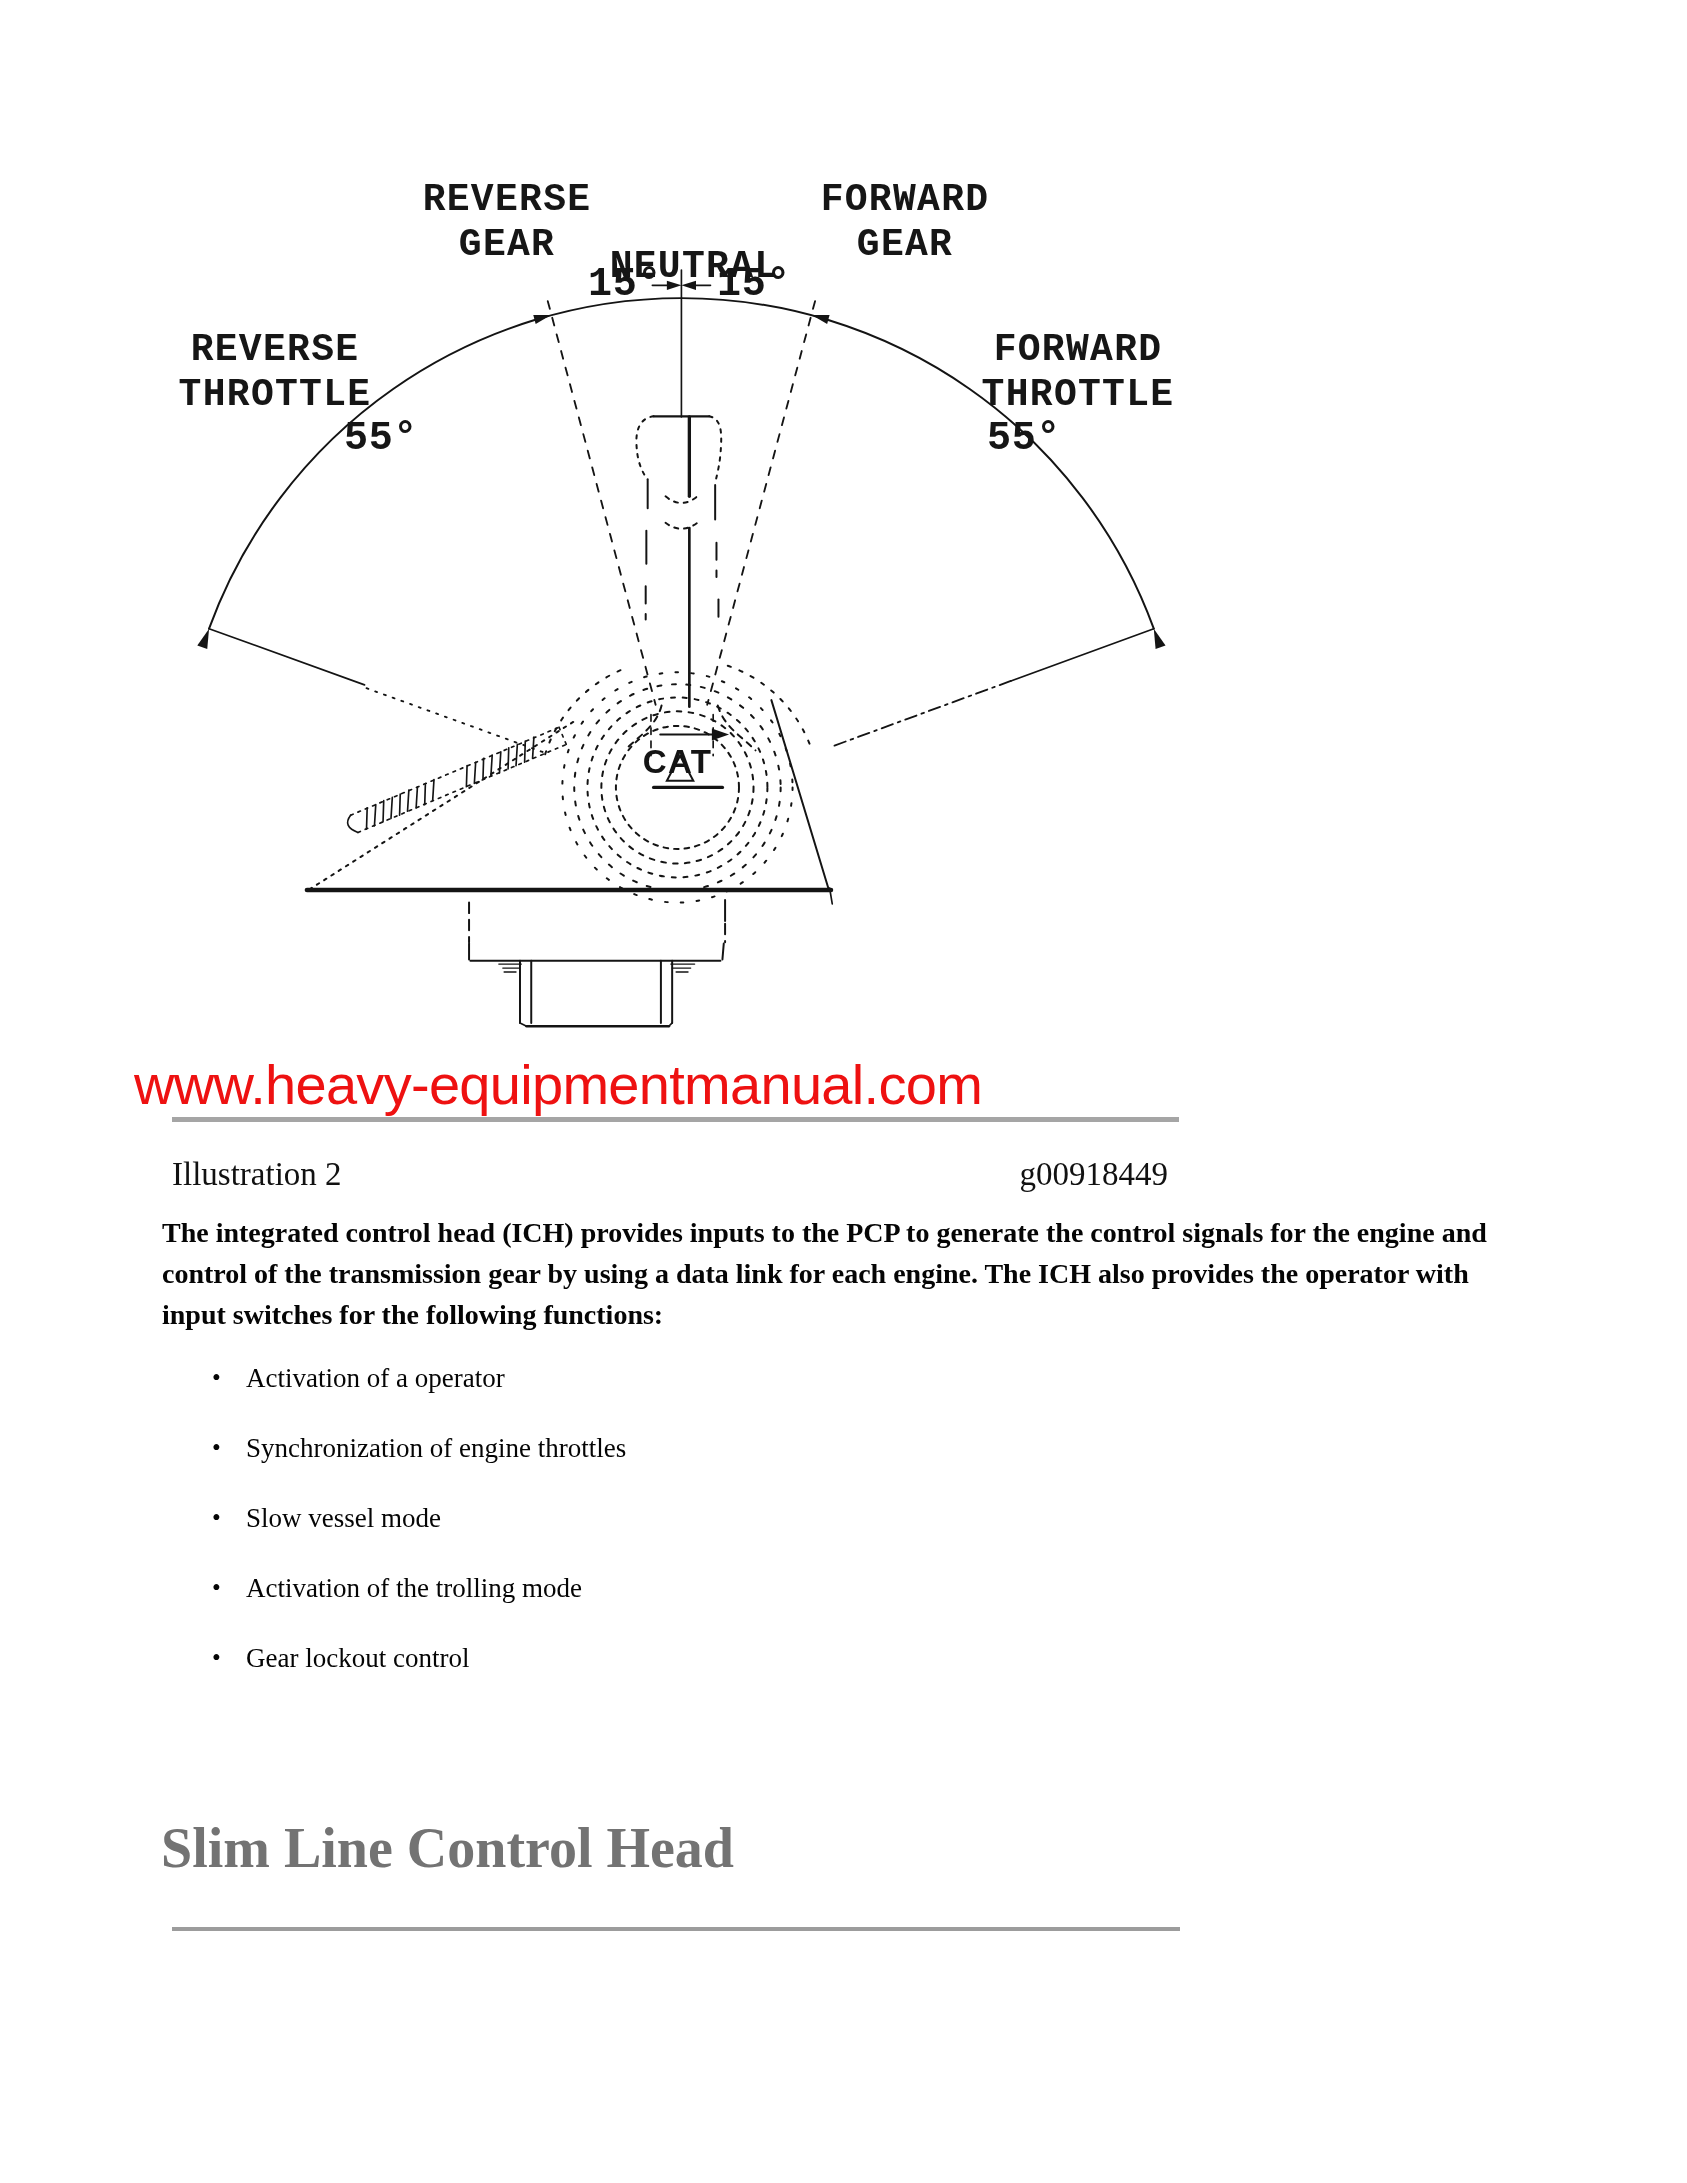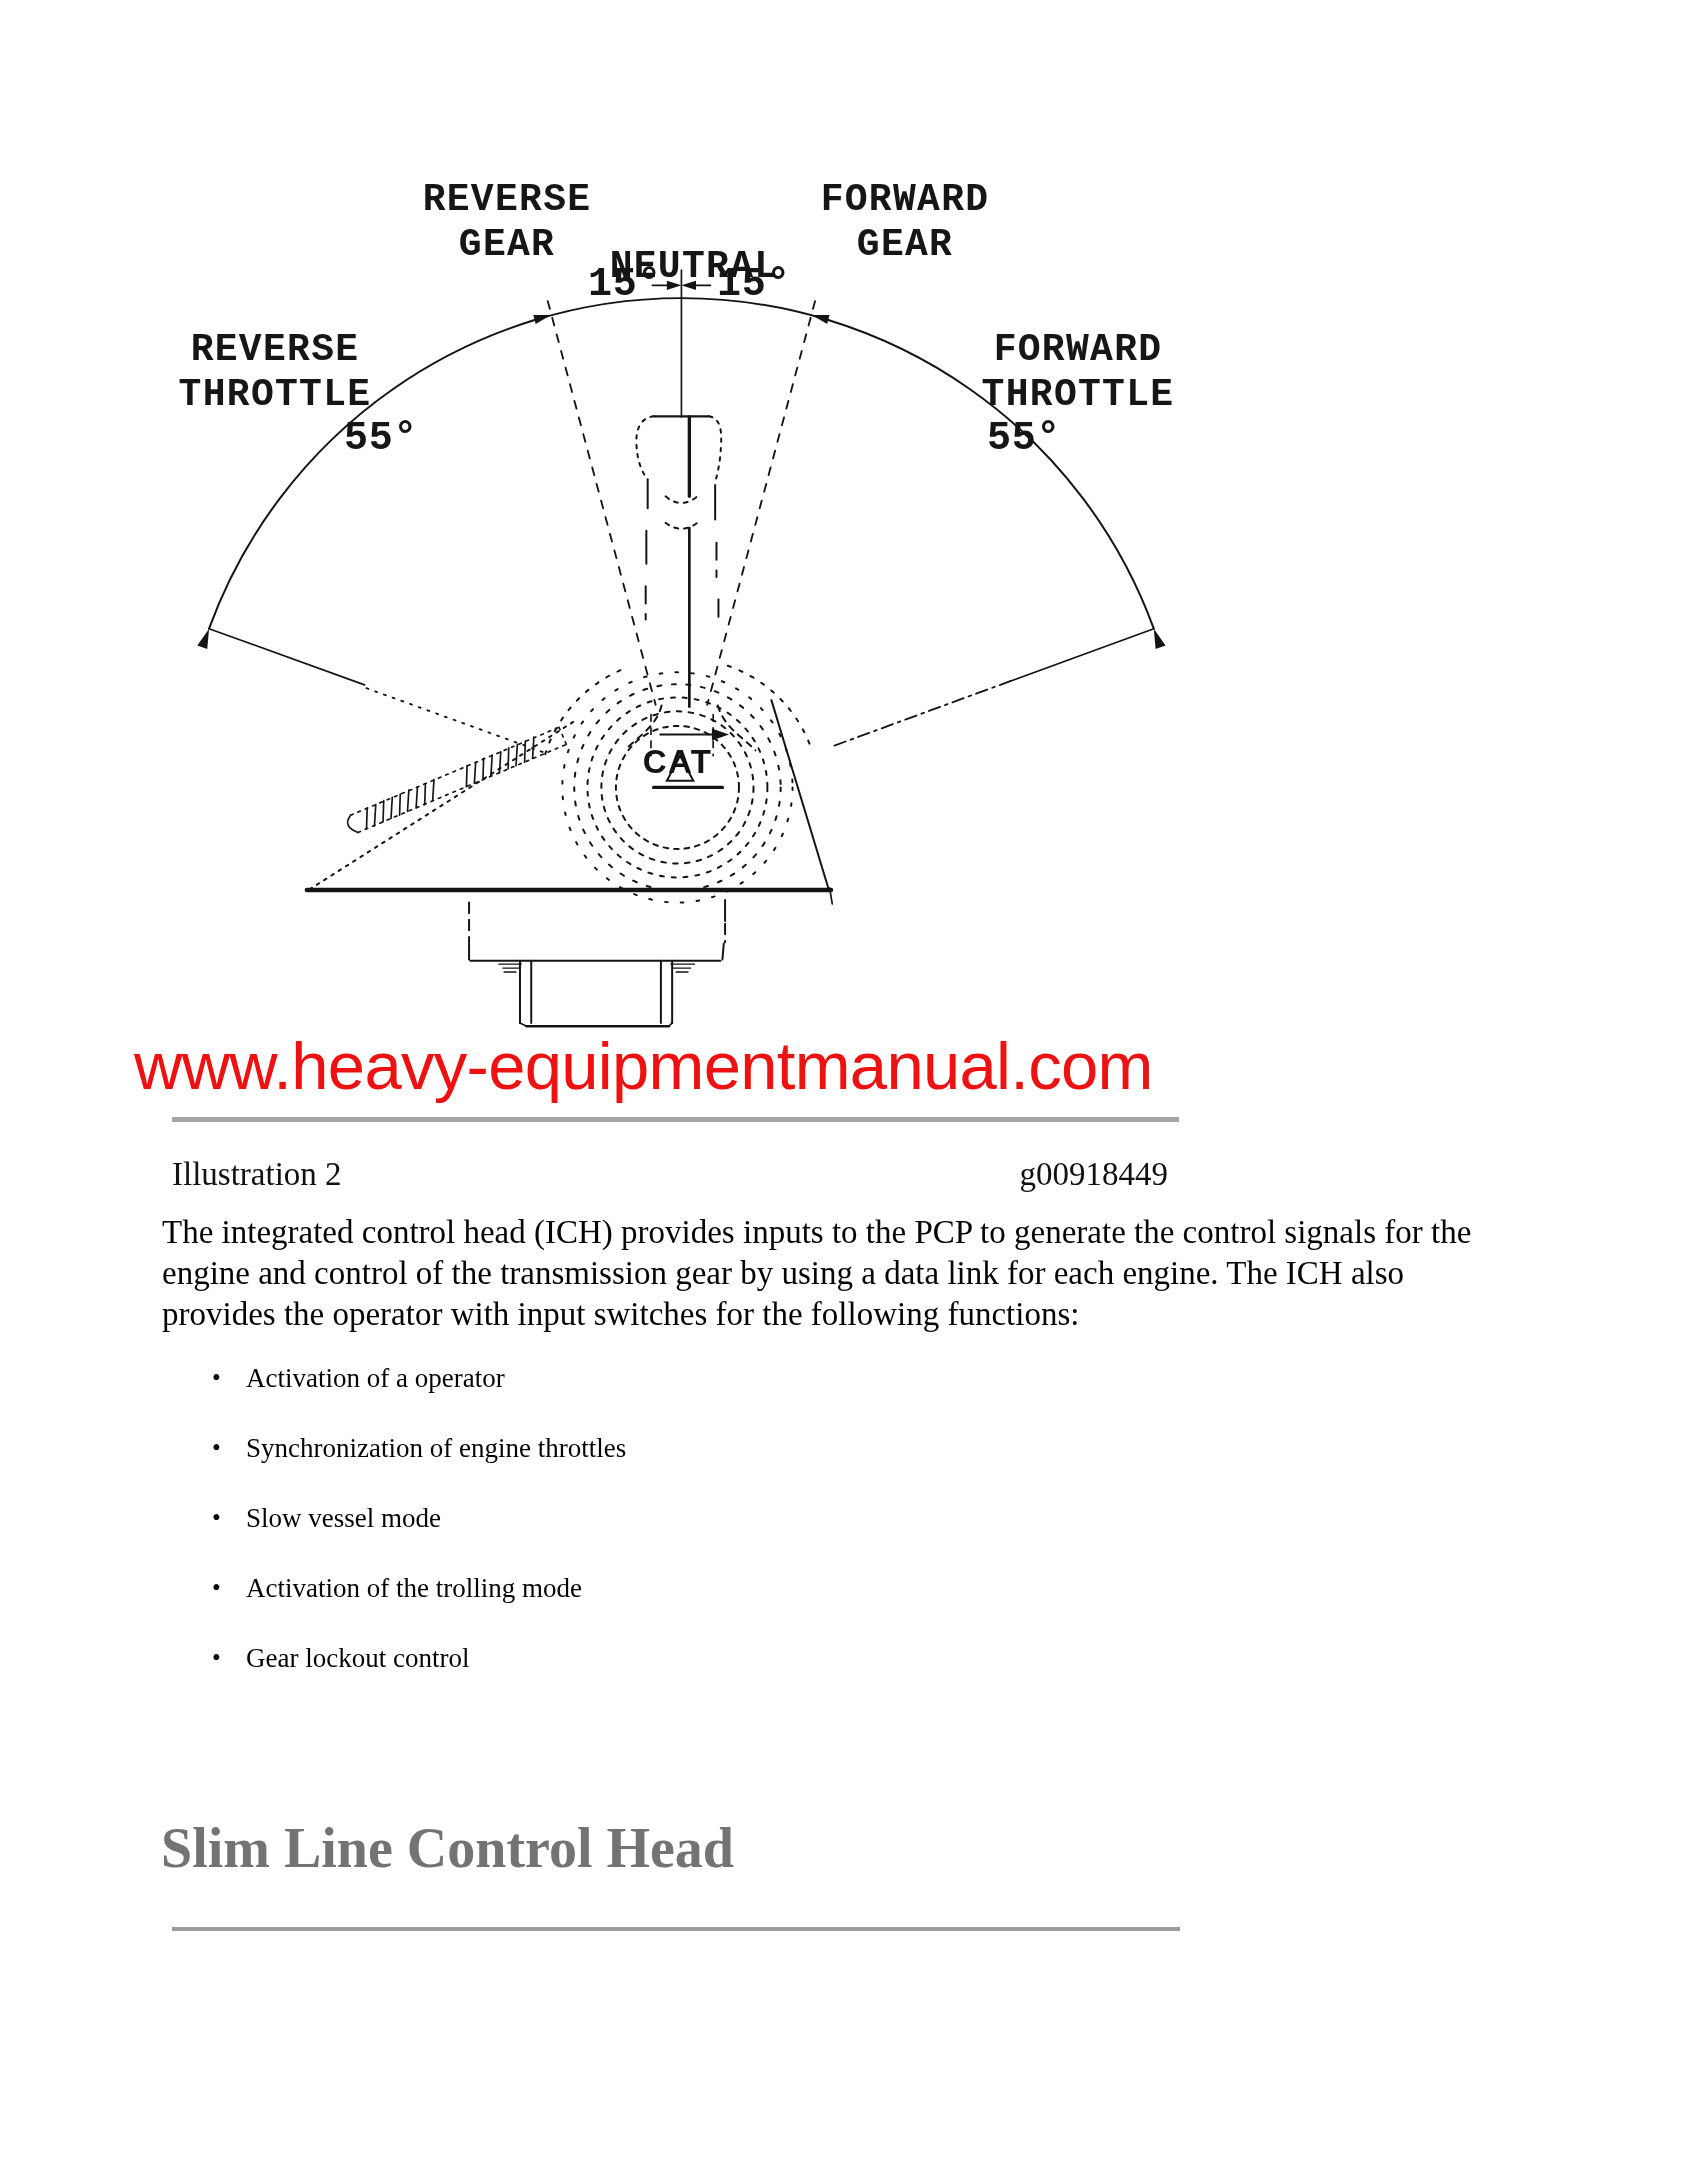--- a/index.html
+++ b/index.html
@@ -5,31 +5,31 @@
   html,body{margin:0;padding:0;background:#ffffff;}
   .page{position:relative;width:1687px;height:2183px;background:#ffffff;overflow:hidden;
         font-family:"Liberation Serif", serif;color:#0b0b0b;}
   
   .diagram-svg{position:absolute;left:0;top:0;width:1687px;height:1125px;}
   .dlabel{position:absolute;transform:translateX(-50%);text-align:center;white-space:pre;
           font-family:Liberation Mono, monospace;font-weight:bold;color:#161616;
           font-size:38px;line-height:45px;letter-spacing:1.3px;}
   .dlabel.small{font-size:40px;line-height:36px;letter-spacing:0.7px;}
   
-  .watermark{position:absolute;left:134px;top:1029px;z-index:3;white-space:nowrap;
-             font-family:"Liberation Sans", sans-serif;font-size:67px;line-height:1.1;
+  .watermark{position:absolute;left:134px;top:1054px;z-index:3;white-space:nowrap;
+             font-family:"Liberation Sans", sans-serif;font-size:56px;line-height:1.1;
              letter-spacing:-0.7px;color:#ee1111;}
   .divider{position:absolute;z-index:2;background:#a5a5a5;}
   .divider.top{left:172px;top:1117px;width:1007px;height:4.6px;}
   .divider.bottom{left:172px;top:1927px;width:1008px;height:4px;background:#9c9c9c;}
   
   .caption-row{position:absolute;left:172px;top:1158px;width:996px;display:flex;
                justify-content:space-between;font-size:33px;line-height:32px;color:#111;}
   
-  .para{position:absolute;left:162px;width:1350px;font-size:33px;line-height:41px;color:#050505;}
+  .para{position:absolute;left:162px;width:1350px;font-size:28px;line-height:41px;color:#050505;font-weight:bold;}
   .para.p1{top:1212px;}
   .para.p2{top:1706px;}
   .bullet-list{position:absolute;left:212px;top:1358px;width:1257px;margin:0;padding:0;
                list-style:none;font-size:27px;line-height:41px;color:#050505;}
   .bullet-list li{position:relative;padding-left:34px;margin-bottom:29px;}
   .bullet-list li .dot{position:absolute;left:0;top:-1.3px;font-size:25px;}
   .section-heading{position:absolute;left:161px;top:1785px;
                    font-family:Liberation Serif, serif;font-weight:bold;
                    font-size:56px;line-height:50px;color:#737373;letter-spacing:0px;}
 </style>

